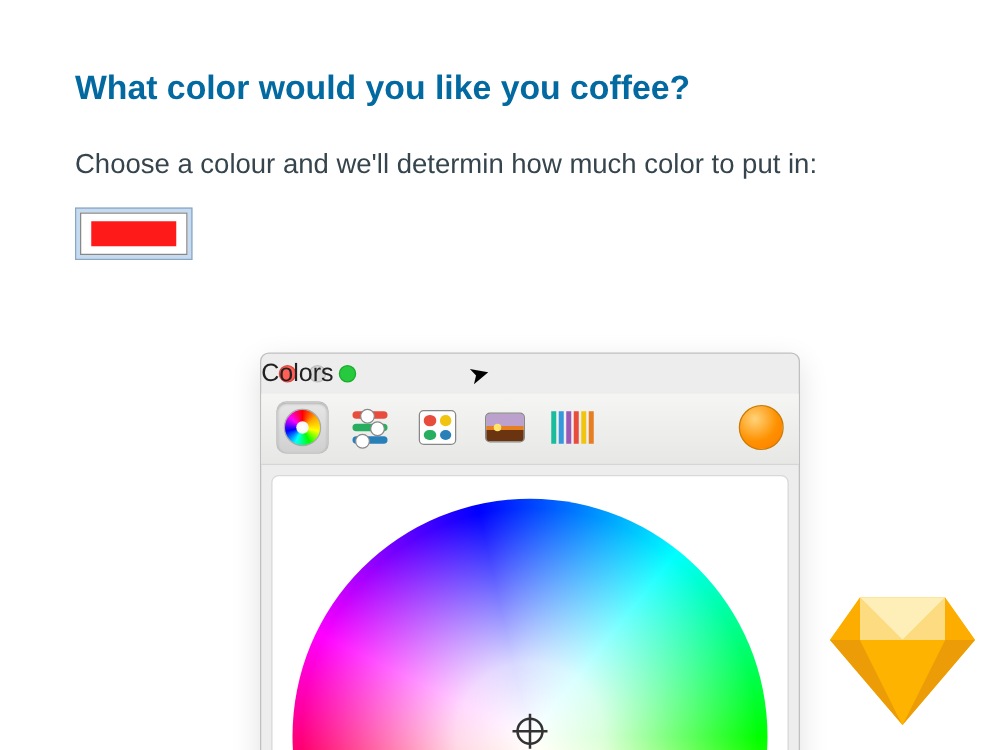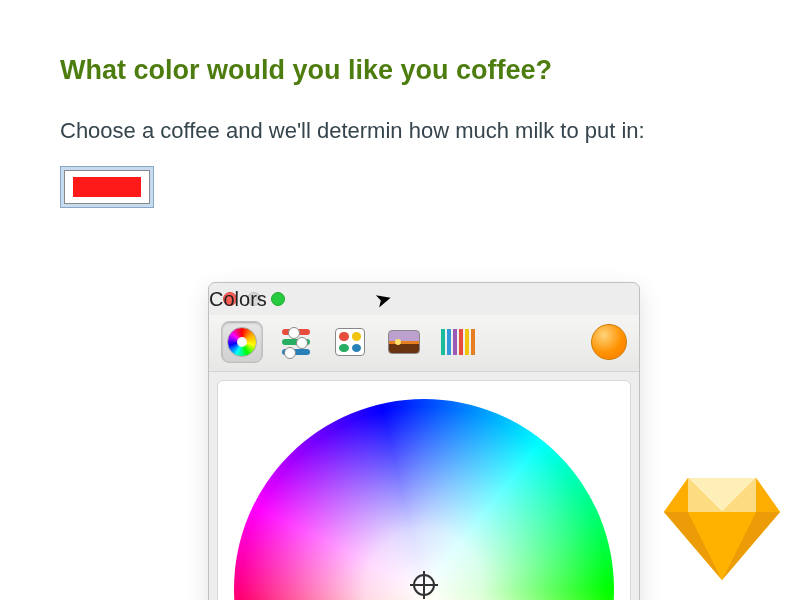--- a/index.html
+++ b/index.html
@@ -10,21 +10,21 @@
     font-family: -apple-system, BlinkMacSystemFont, "Segoe UI", Helvetica, Arial, sans-serif;
     position: relative;
     overflow: hidden;
   }
   .content {
     padding: 55px 60px 0 60px;
   }
   .heading {
     font-size: 27px;
     font-weight: 700;
-    color: #4d7c0f;
+    color: #0369a1;
     margin-bottom: 28px;
   }
   .description {
     font-size: 22px;
     color: #36454d;
     line-height: 1.55;
     margin-bottom: 18px;
     max-width: 640px;
   }
   .color-swatch-wrap {
@@ -209,21 +209,21 @@
     bottom:18px;
     width:120px;
     height:110px;
   }
 </style>
 </head>
 <body>
 
 <div class="content">
   <h1 class="heading">What color would you like you coffee?</h1>
-  <p class="description">Choose a coffee and we'll determin how much milk to put in:</p>
+  <p class="description">Choose a colour and we'll determin how much color to put in:</p>
 
   <div class="color-swatch-wrap">
     <div class="color-swatch">
       <div class="color-swatch-inner"></div>
     </div>
   </div>
 </div>
 
 <div class="colors-window">
   <div class="titlebar">

